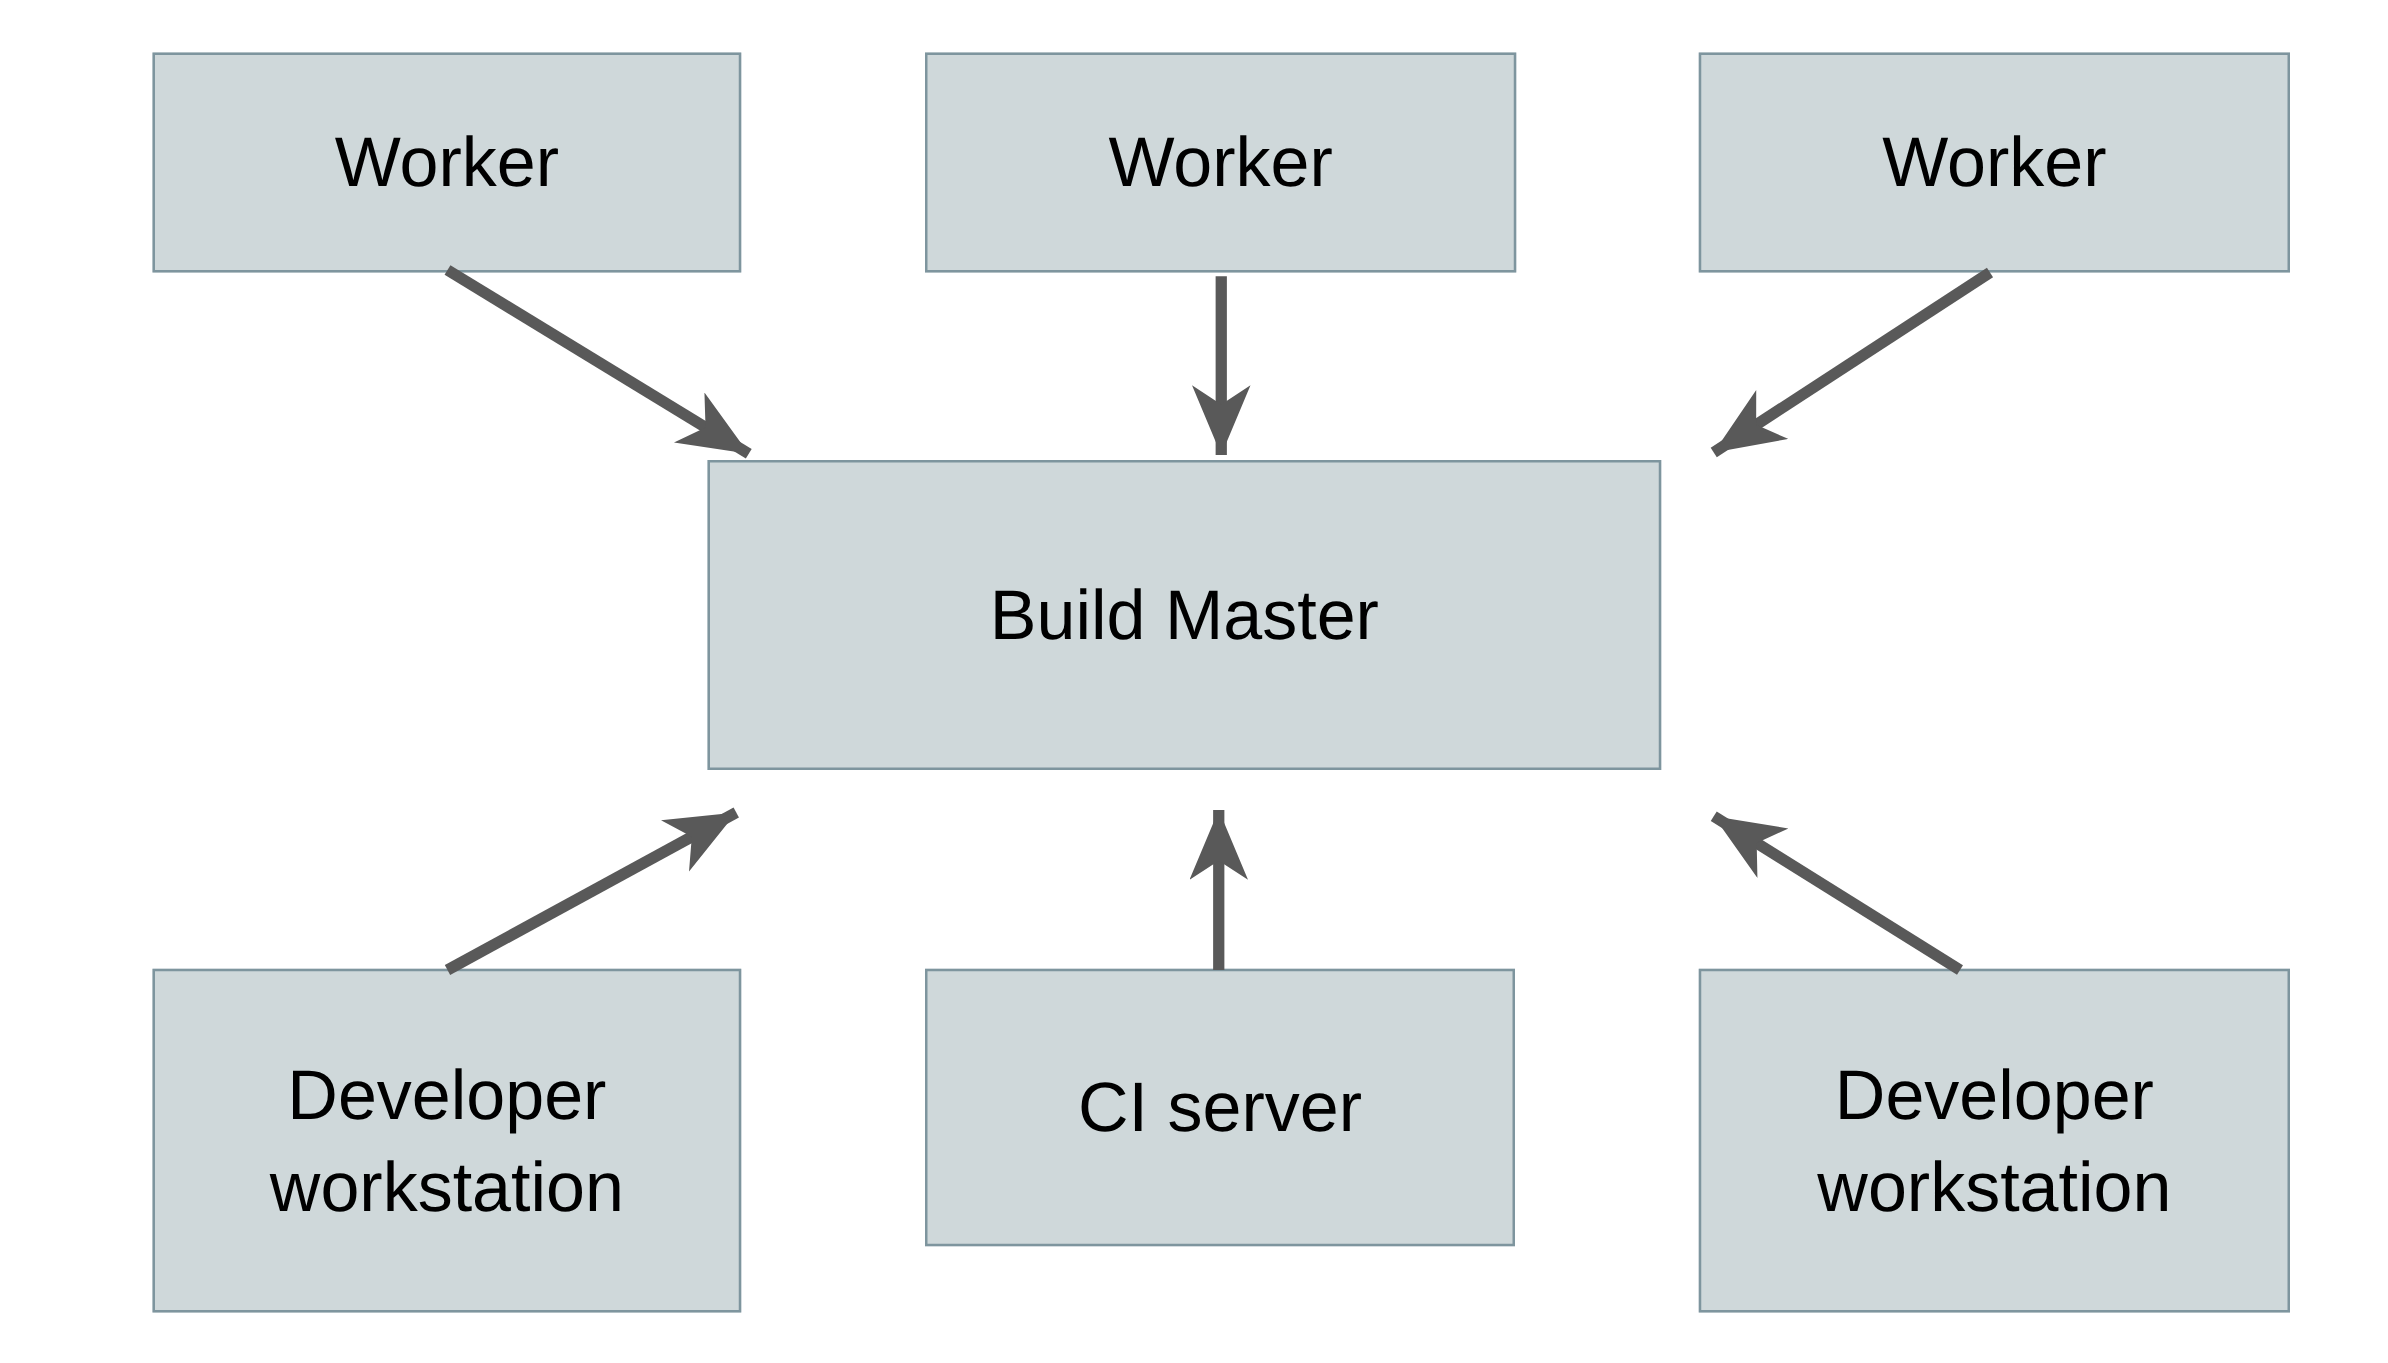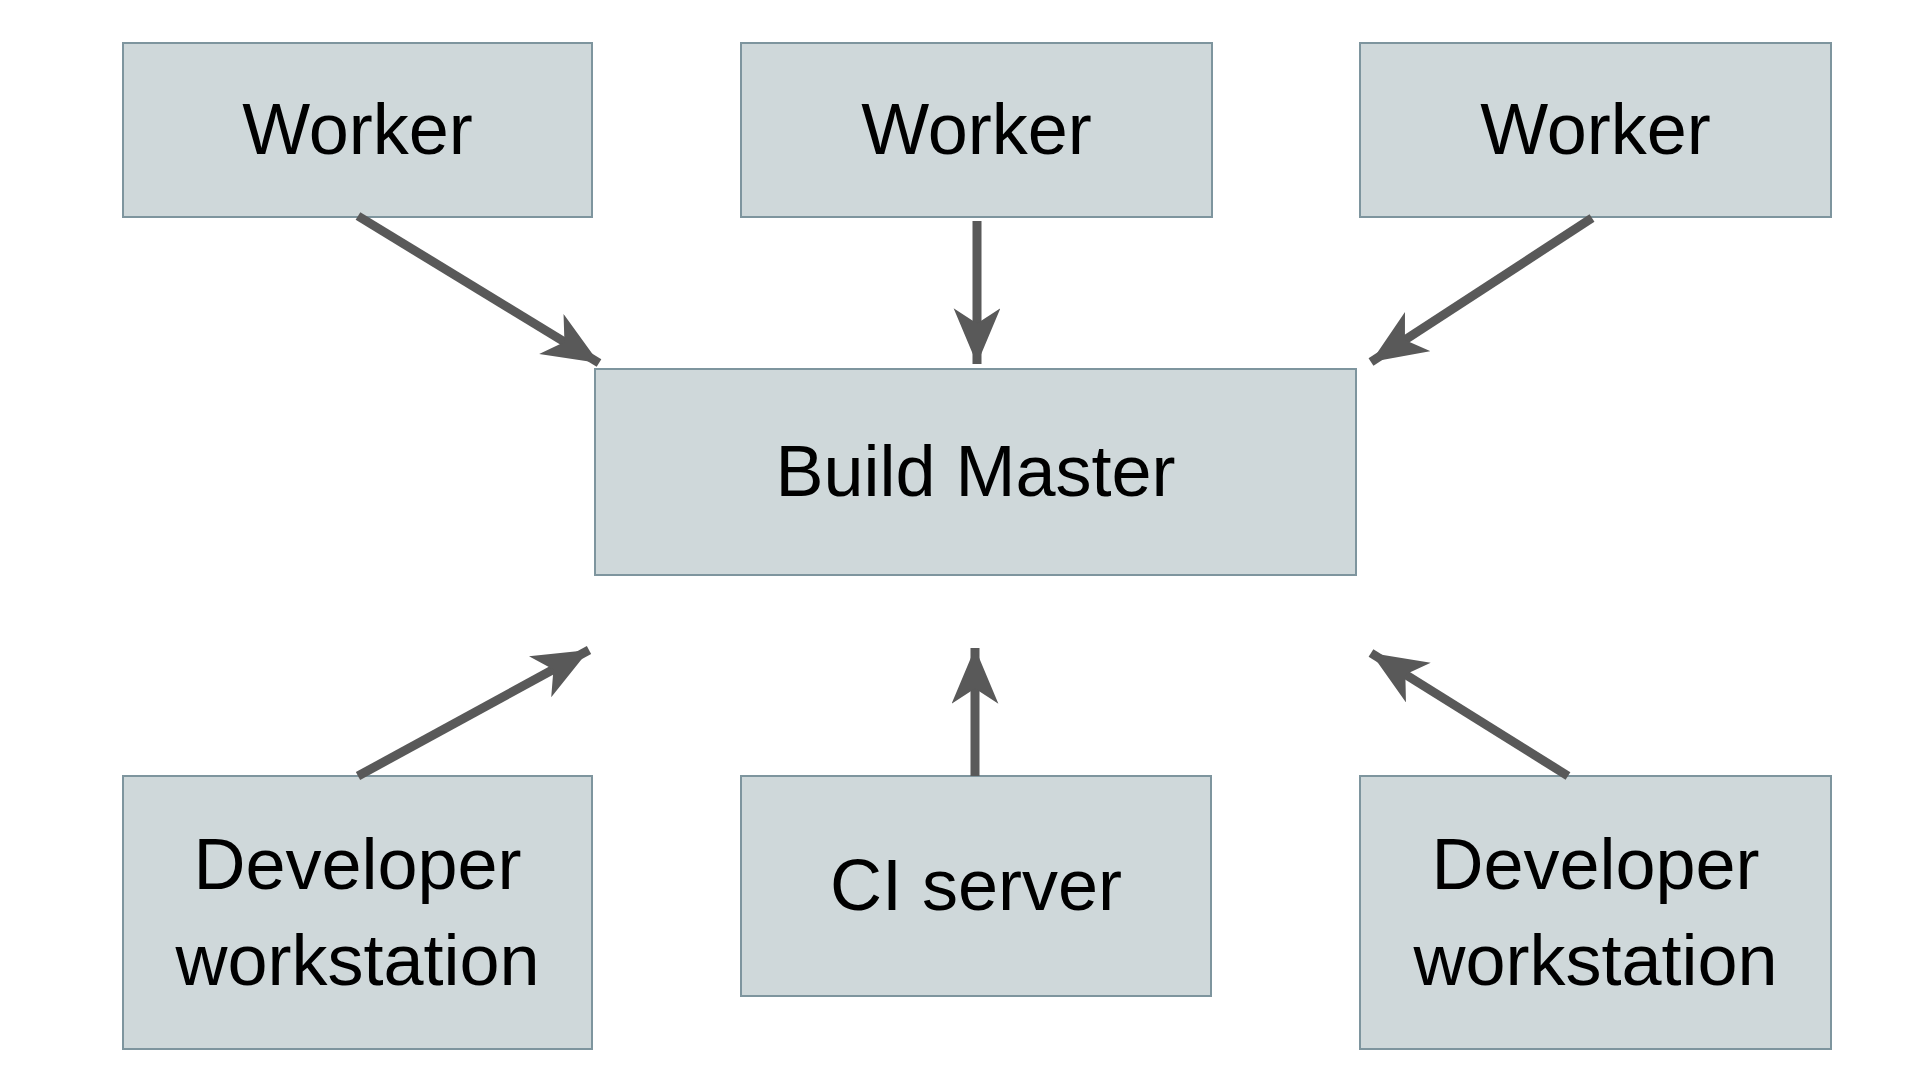--- a/index.html
+++ b/index.html
@@ -20,29 +20,29 @@
     box-sizing: border-box;
     background: var(--node-fill, #cfd8da);
     border: 2px solid var(--node-border, #7e959e);
     display: flex;
     align-items: center;
     justify-content: center;
     text-align: center;
   }
   .node .label {
     color: var(--label-color, #000000);
-    font-size: 72px;
+    font-size: 56px;
     line-height: 1.32;
     letter-spacing: 0px;
   }
   
   .n-worker-1      { left: 122px;  top: 42px;  width: 471px; height: 176px; }
   .n-worker-2      { left: 740px;  top: 42px;  width: 473px; height: 176px; }
   .n-worker-3      { left: 1359px; top: 42px;  width: 473px; height: 176px; }
-  .n-build-master  { left: 594px;  top: 368px; width: 763px; height: 208px; }
+  .n-build-master  { left: 566px;  top: 368px; width: 763px; height: 248px; }
   .n-dev-left      { left: 122px;  top: 775px; width: 471px; height: 275px; }
   .n-ci-server     { left: 740px;  top: 775px; width: 472px; height: 222px; }
   .n-dev-right     { left: 1359px; top: 775px; width: 473px; height: 275px; }
 
   .edges-layer {
     position: absolute;
     left: 0; top: 0;
     width: 1910px;
     height: 1090px;
     pointer-events: none;

